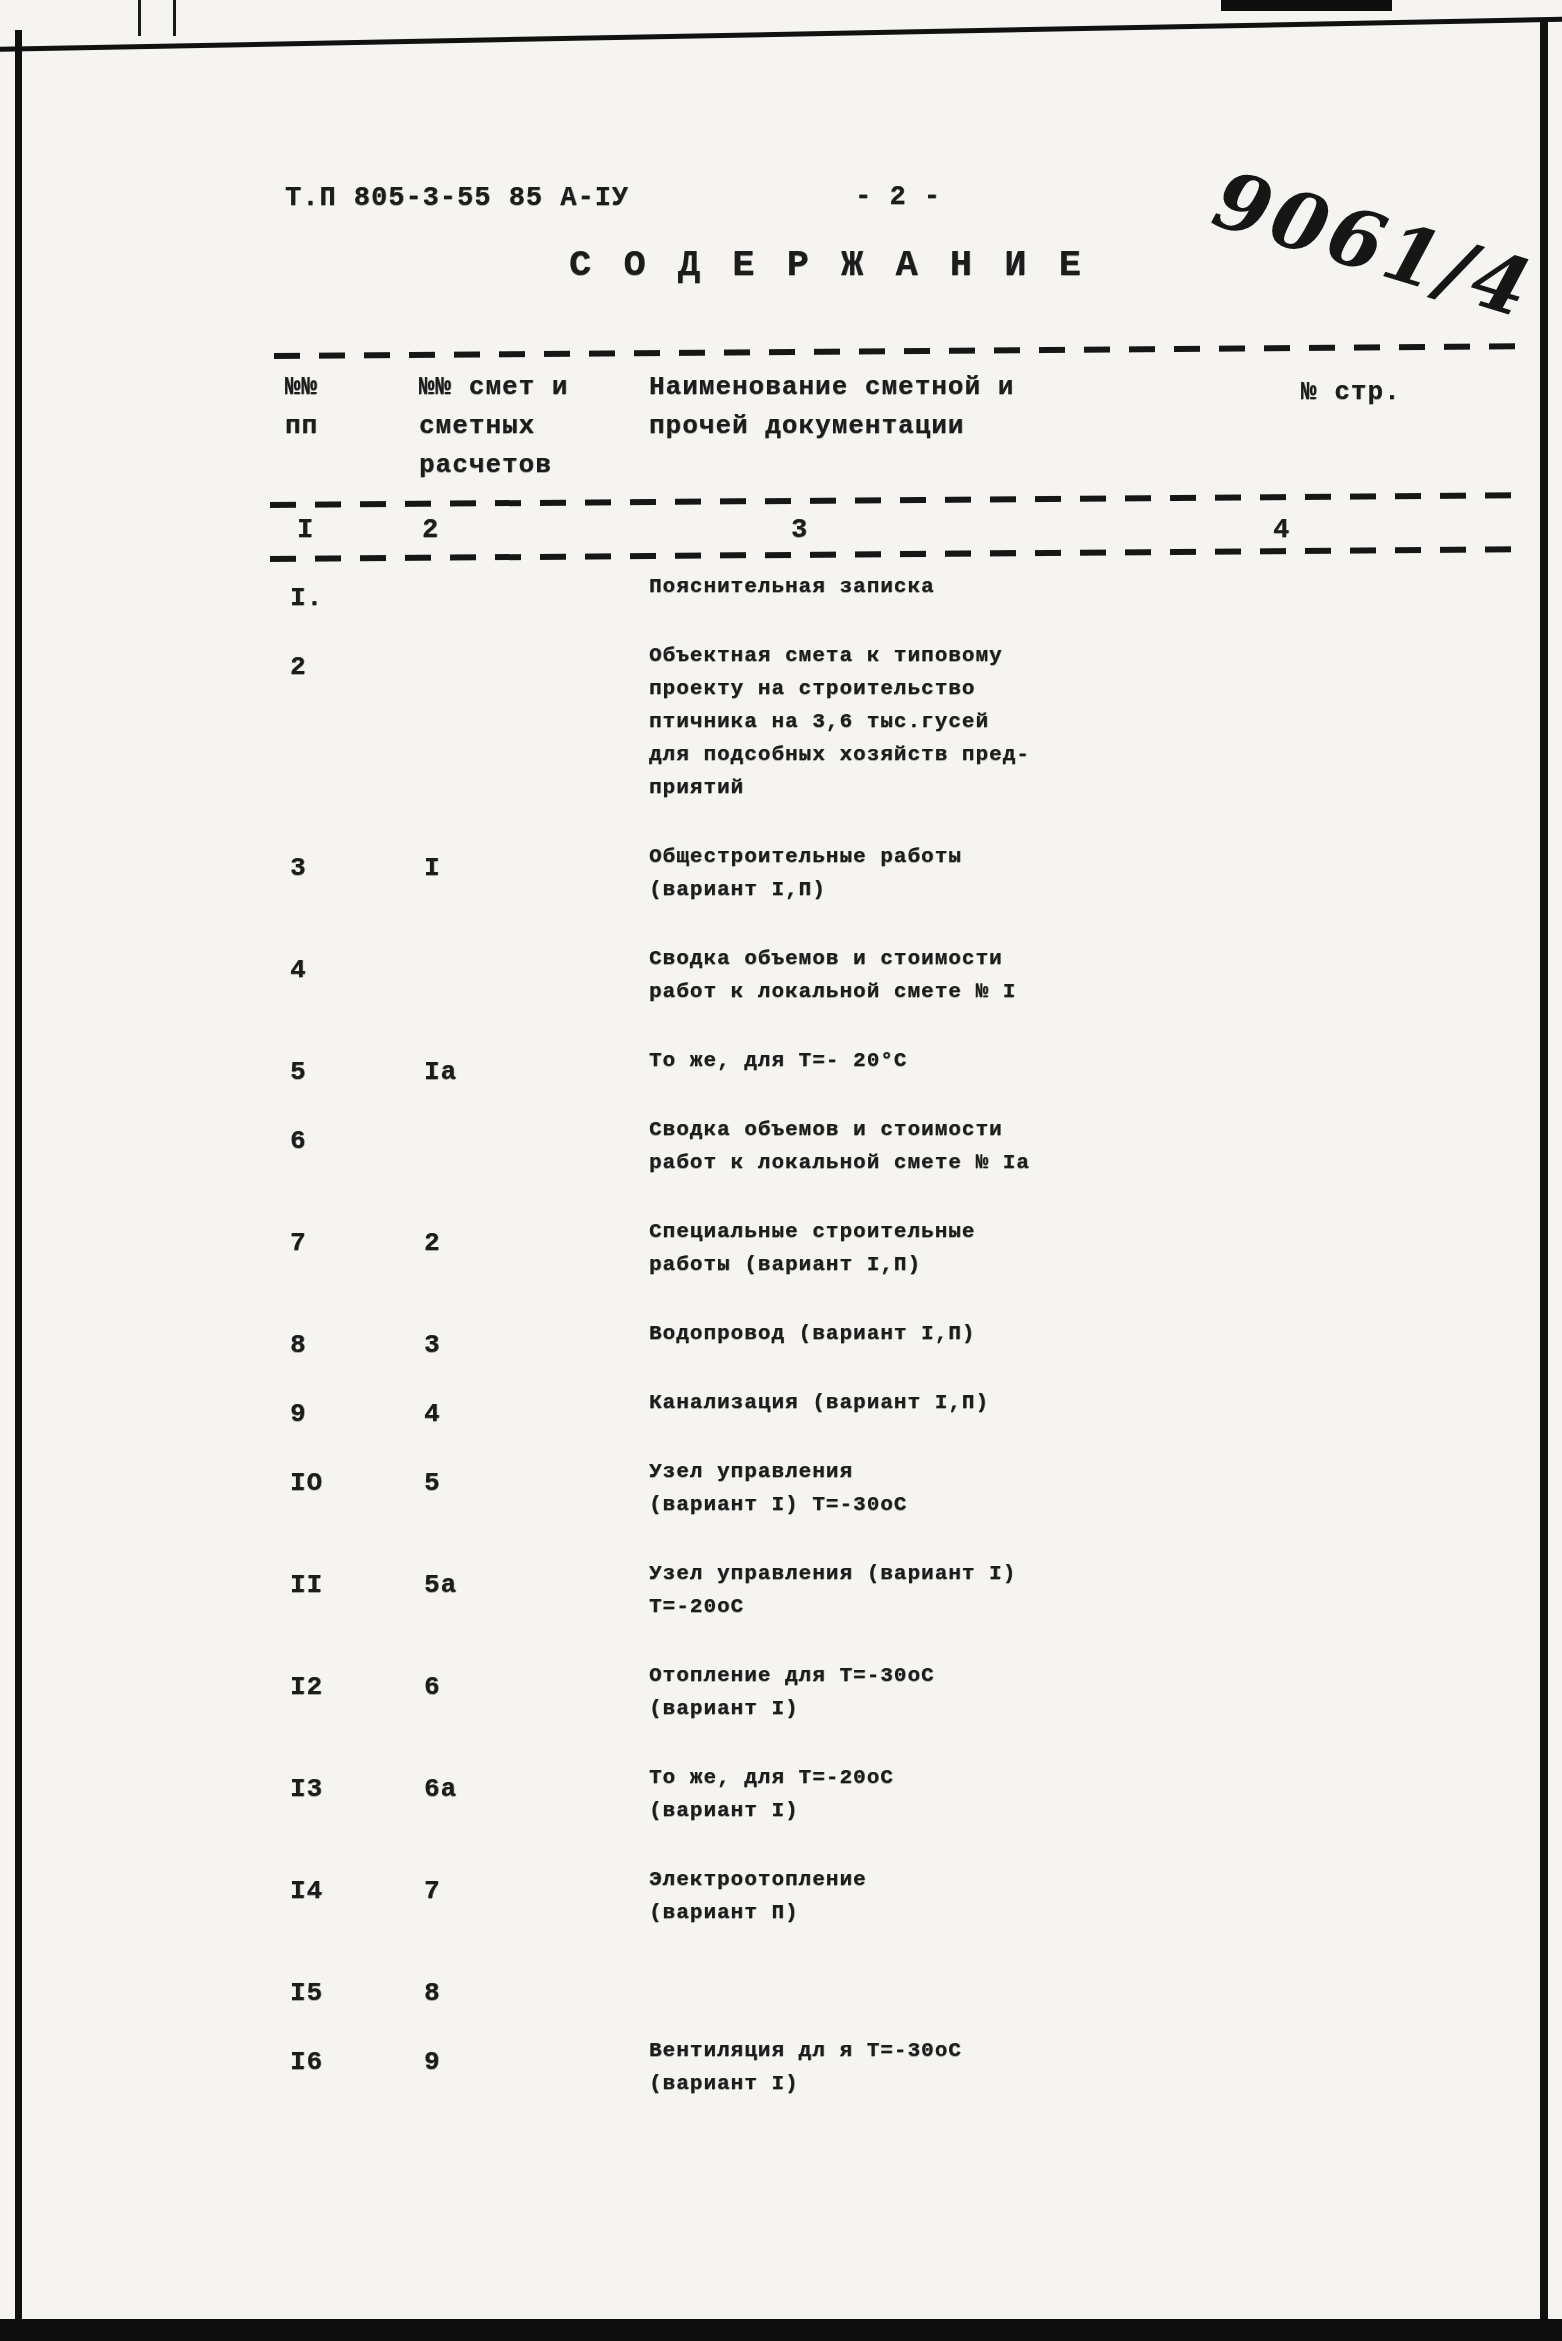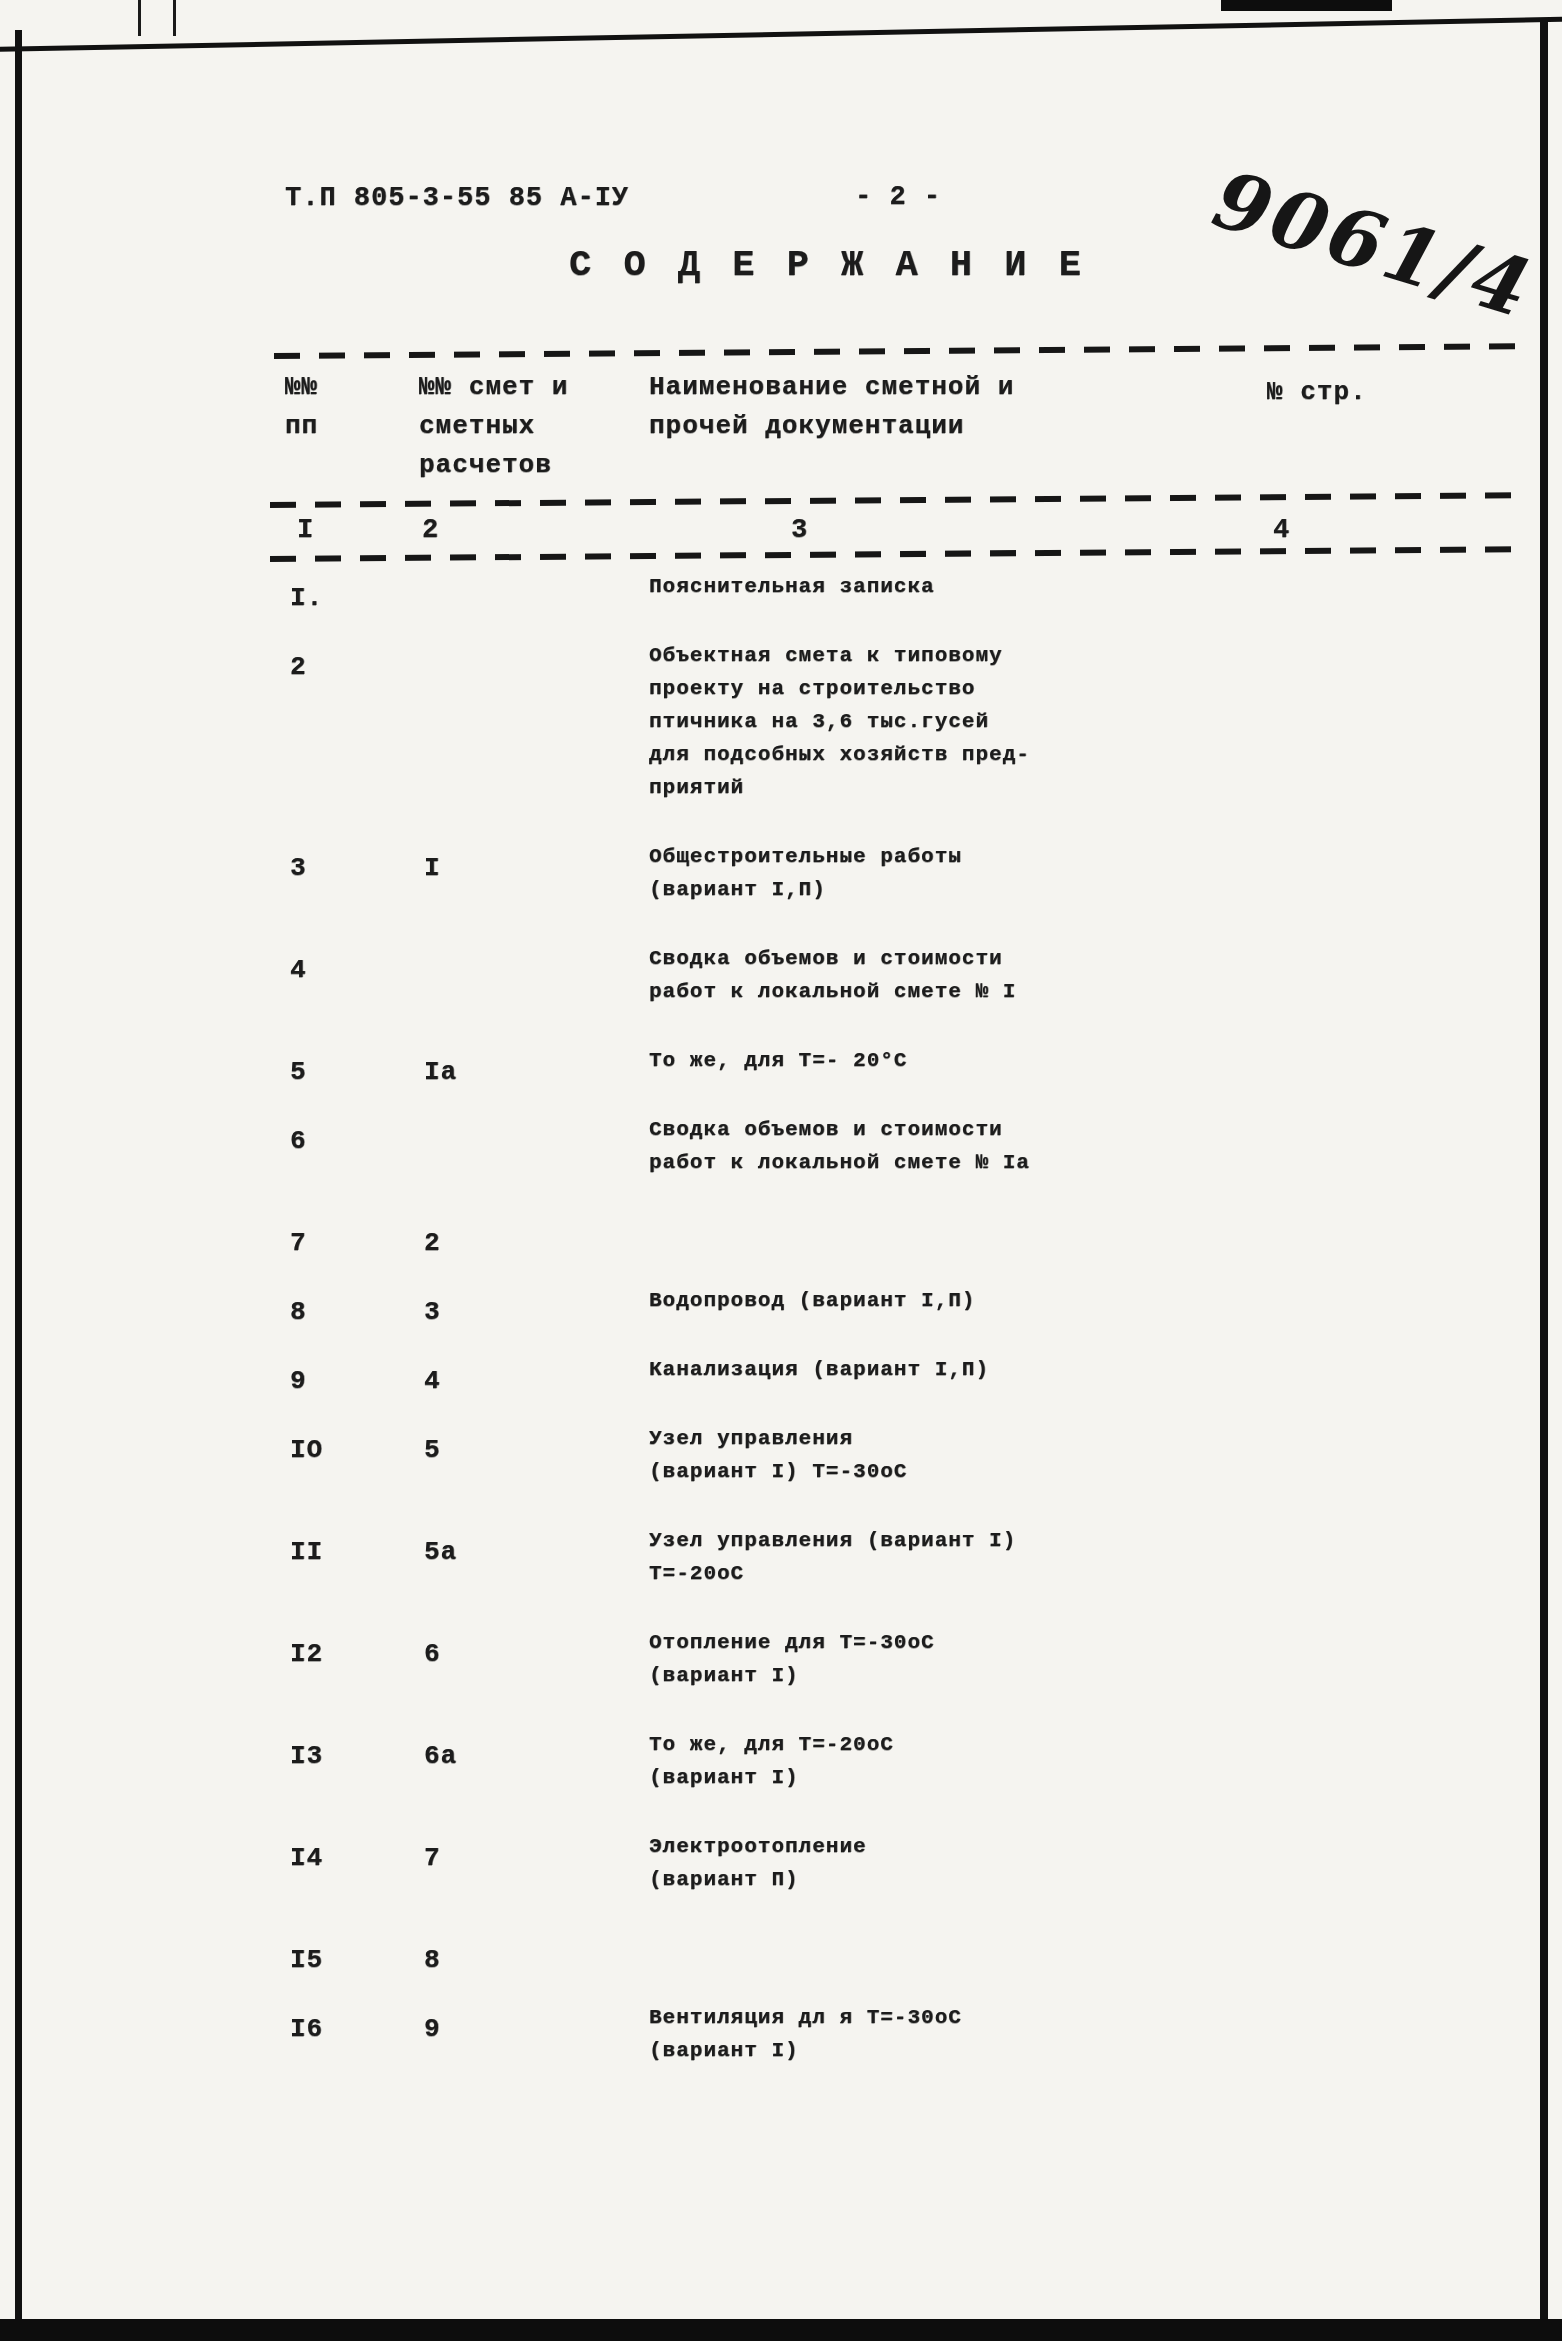--- a/index.html
+++ b/index.html
@@ -45,21 +45,21 @@
     font-size:79px;color:#161616;
     transform:rotate(17deg);
     letter-spacing:4px;
   }
   .title{position:absolute;left:569px;top:244px;font-size:37px;letter-spacing:5px;}
   
   .hdr{position:absolute;font-size:26px;line-height:39px;}
   .hdr.h-num{left:285px;top:368px;}
   .hdr.h-est{left:419px;top:368px;}
   .hdr.h-name{left:649px;top:368px;}
-  .hdr.h-page{left:1267px;top:373px;}
+  .hdr.h-page{left:1301px;top:373px;}
   .idx{position:absolute;top:515px;font-size:27px;}
   .idx.i1{left:297px;}
   .idx.i2{left:422px;}
   .idx.i3{left:791px;}
   .idx.i4{left:1273px;}
   
   .rows{position:absolute;left:0;top:570px;width:1563px;}
   .row{position:relative;margin-bottom:36px;min-height:33px;}
   .row .c-num{position:absolute;left:290px;top:12px;font-size:26px;line-height:33px;}
   .row .c-est{position:absolute;left:424px;top:12px;font-size:26px;line-height:33px;}
@@ -141,20 +141,22 @@
   <div class="row">
     <span class="c-num tw">6</span>
     <span class="c-est tw"></span>
     <span class="c-name tw">Сводка объемов и стоимости
 работ к локальной смете № Iа</span>
   </div>
 
   <div class="row">
     <span class="c-num tw">7</span>
     <span class="c-est tw">2</span>
+    <span class="c-name tw">Специальные строительные
+работы  (вариант I,П)</span>
   </div>
 
   <div class="row">
     <span class="c-num tw">8</span>
     <span class="c-est tw">3</span>
     <span class="c-name tw">Водопровод (вариант I,П)</span>
   </div>
 
   <div class="row">
     <span class="c-num tw">9</span>

